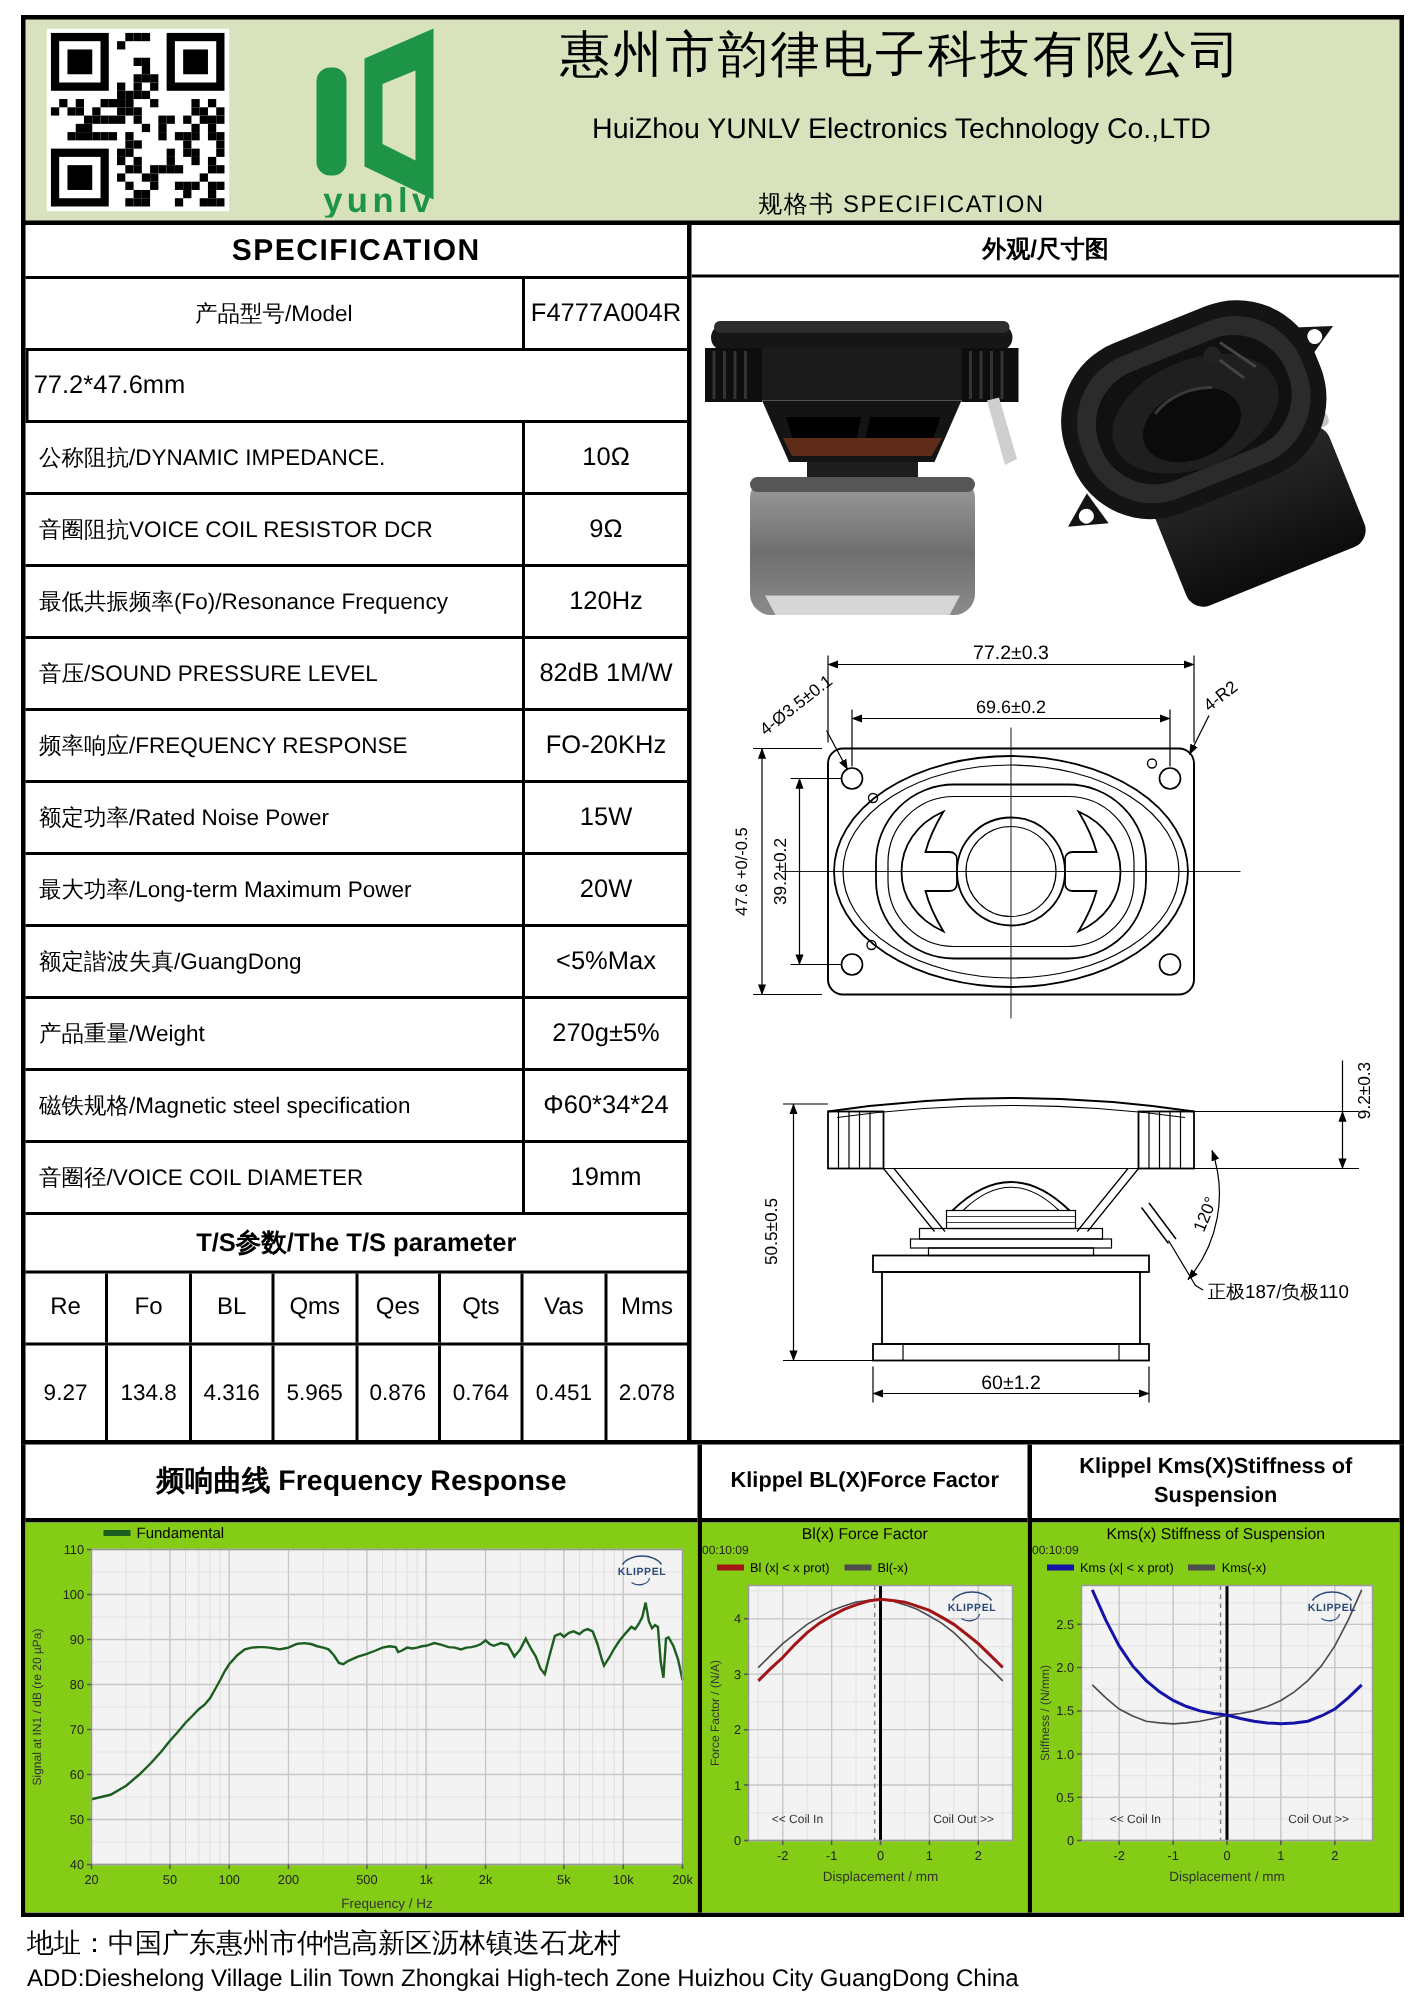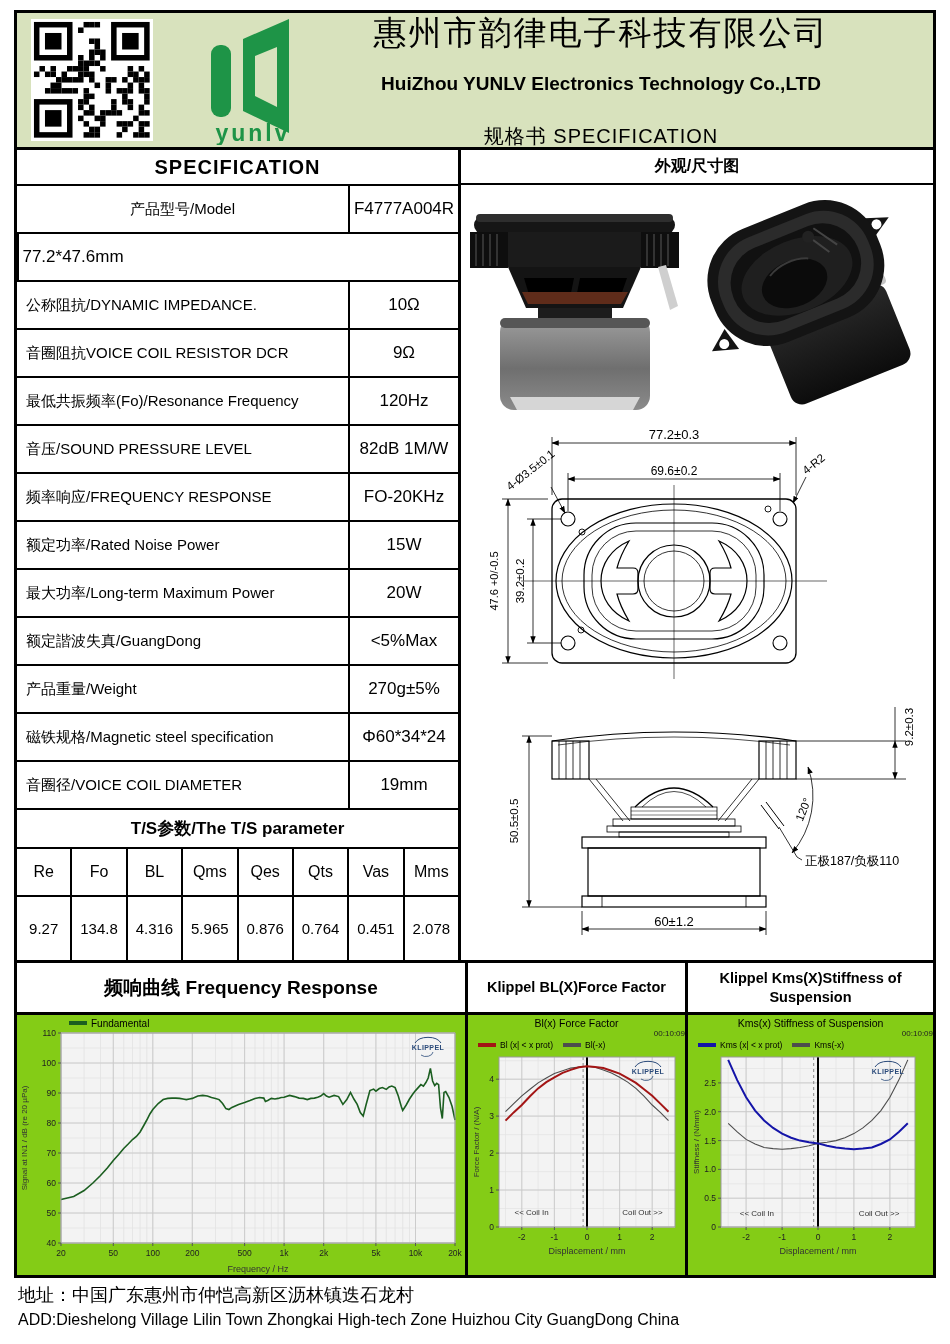--- a/index.html
+++ b/index.html
@@ -6,22 +6,22 @@
   body{width:950px;height:1344px;background:#fff;font-family:"Liberation Sans",sans-serif;color:#000;position:relative}
   .sheet{position:absolute;inset:0;background:#fff}
   svg{display:block}
 
   
   .header{position:absolute;left:14px;top:10px;width:922px;height:140px;background:#d8e2bd;border:3px solid #000;display:flex;align-items:center}
   .qr{width:122px;height:122px;margin-left:14px}
   .logo{margin-left:44px}
   .htext{flex:1;text-align:center;padding-right:40px}
   .cn{font-size:33px;font-family:Liberation Sans, sans-serif;letter-spacing:2px}
-  .en{font-size:19px;font-weight:bold;margin-top:17px}
-  .doc{font-size:20px;margin-top:28px;letter-spacing:1px}
+  .en{font-size:19px;font-weight:normal;margin-top:17px}
+  .doc{font-size:16px;margin-top:28px;letter-spacing:1px}
   .logo text{font-weight:bold}
 
   
   .main{position:absolute;left:14px;top:150px;width:922px;height:813px;border:3px solid #000;border-top:none;display:flex}
   .leftcol{width:444px;border-right:3px solid #000;display:flex;flex-direction:column}
   .rightcol{flex:1;display:flex;flex-direction:column;overflow:hidden}
 
   .spec-head{height:36px;border-bottom:2px solid #000;display:flex;align-items:center;justify-content:center;font-size:20px;font-weight:bold;letter-spacing:1px}
   .spec-row{height:48px;border-bottom:2px solid #000;display:flex}
   .spec-label{flex:1;display:flex;align-items:center;padding-left:9px;font-size:15px}
@@ -42,21 +42,21 @@
   .cpanel{display:flex;flex-direction:column}
   .p1{width:451px;border-right:3px solid #000}
   .p2{width:220px;border-right:3px solid #000}
   .p3{flex:1}
   .chead{height:52px;border-bottom:3px solid #000;display:flex;align-items:center;justify-content:center;text-align:center;font-weight:bold;padding:2px 6px;line-height:1.25}
   .p1 .chead{font-size:19px}
   .p2 .chead,.p3 .chead{font-size:14.5px}
   .cbody{position:relative;flex:1;background:#84cc16}
   .fr-legend{position:absolute;left:52px;top:1px;font-size:10px;z-index:2}
   .ktitle{text-align:center;font-size:10.5px;margin-top:2px}
-  .kts{text-align:right;font-size:8px;color:#222}
+  .kts{text-align:left;font-size:8px;color:#222}
   .klegend{margin:1px 0 0 10px;font-size:8.5px}
   .lg-item{display:inline-flex;align-items:center;gap:4px;margin-right:10px}
   .lg-sw{width:18px;height:4px;display:inline-block}
 
   .footer{position:absolute;left:18px;top:1283px}
   .f-cn{font-size:18px}
   .f-en{font-size:16px;margin-top:4px}
 </style>
 </head>
 <body>

